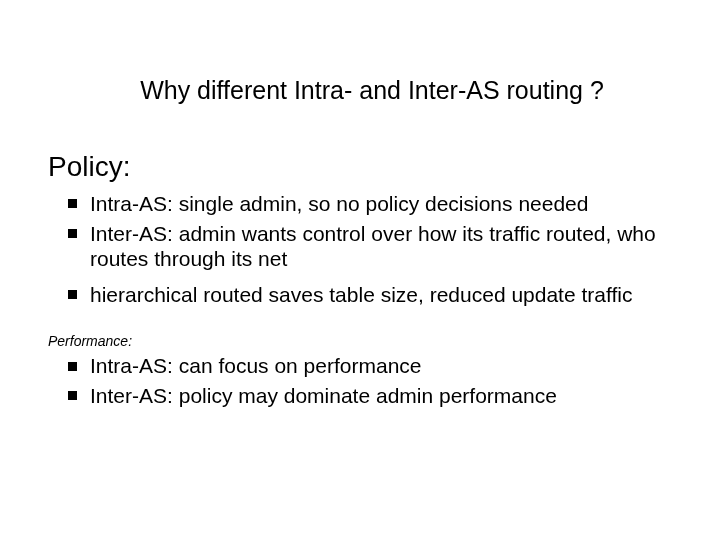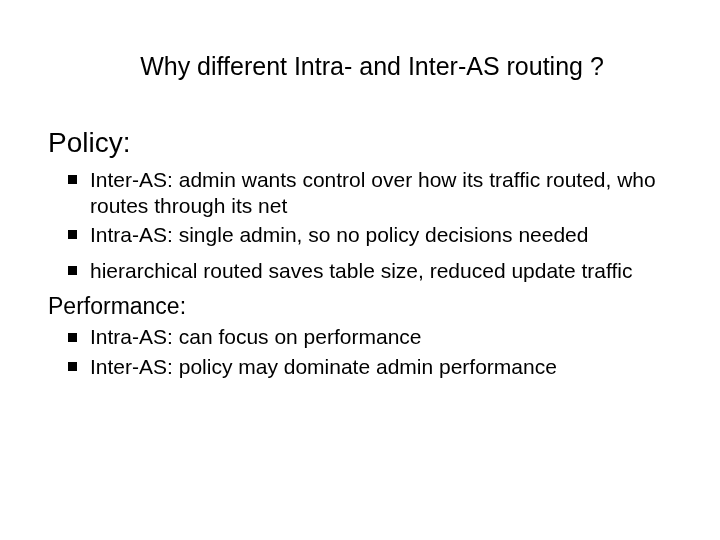--- a/index.html
+++ b/index.html
@@ -18,35 +18,37 @@
     box-sizing: border-box;
     padding: 0;
   }
   .title {
     font-size: 25px;
     font-weight: 400;
     text-align: center;
     padding-top: 52px;
     padding-left: 40px;
     padding-right: 16px;
+    margin-top: 24px;
   }
   .body {
     padding: 40px 48px 0 48px;
   }
   .heading {
     font-size: 28px;
     font-weight: 400;
     margin-top: 6px;
     margin-bottom: 6px;
   }
   .subhead {
-    font-size: 23px;
+    font-size: 14px;
     font-weight: 400;
-    margin-top: 8px;
+    margin-top: 24px;
     margin-bottom: 2px;
+    font-style: italic;
   }
   ul.bullets {
     list-style: none;
     margin: 2px 0 6px 0;
     padding: 0 0 0 20px;
   }
   ul.bullets li {
     font-size: 21px;
     line-height: 1.22;
     padding: 2px 0 2px 22px;
@@ -66,22 +68,22 @@
 <body>
 
 <div class="slide">
 
   <div class="title">Why different Intra- and Inter-AS routing ?</div>
 
   <div class="body">
 
     <div class="heading">Policy:</div>
     <ul class="bullets">
+      <li>Intra-AS: single admin, so no policy decisions needed</li>
       <li>Inter-AS: admin wants control over how its traffic routed, who routes through its net</li>
-      <li>Intra-AS: single admin, so no policy decisions needed</li>
     </ul>
 
     <ul class="bullets">
       <li>hierarchical routed saves table size, reduced update traffic</li>
     </ul>
 
     <div class="subhead">Performance:</div>
     <ul class="bullets">
       <li>Intra-AS: can focus on performance</li>
       <li>Inter-AS: policy may dominate admin performance</li>

